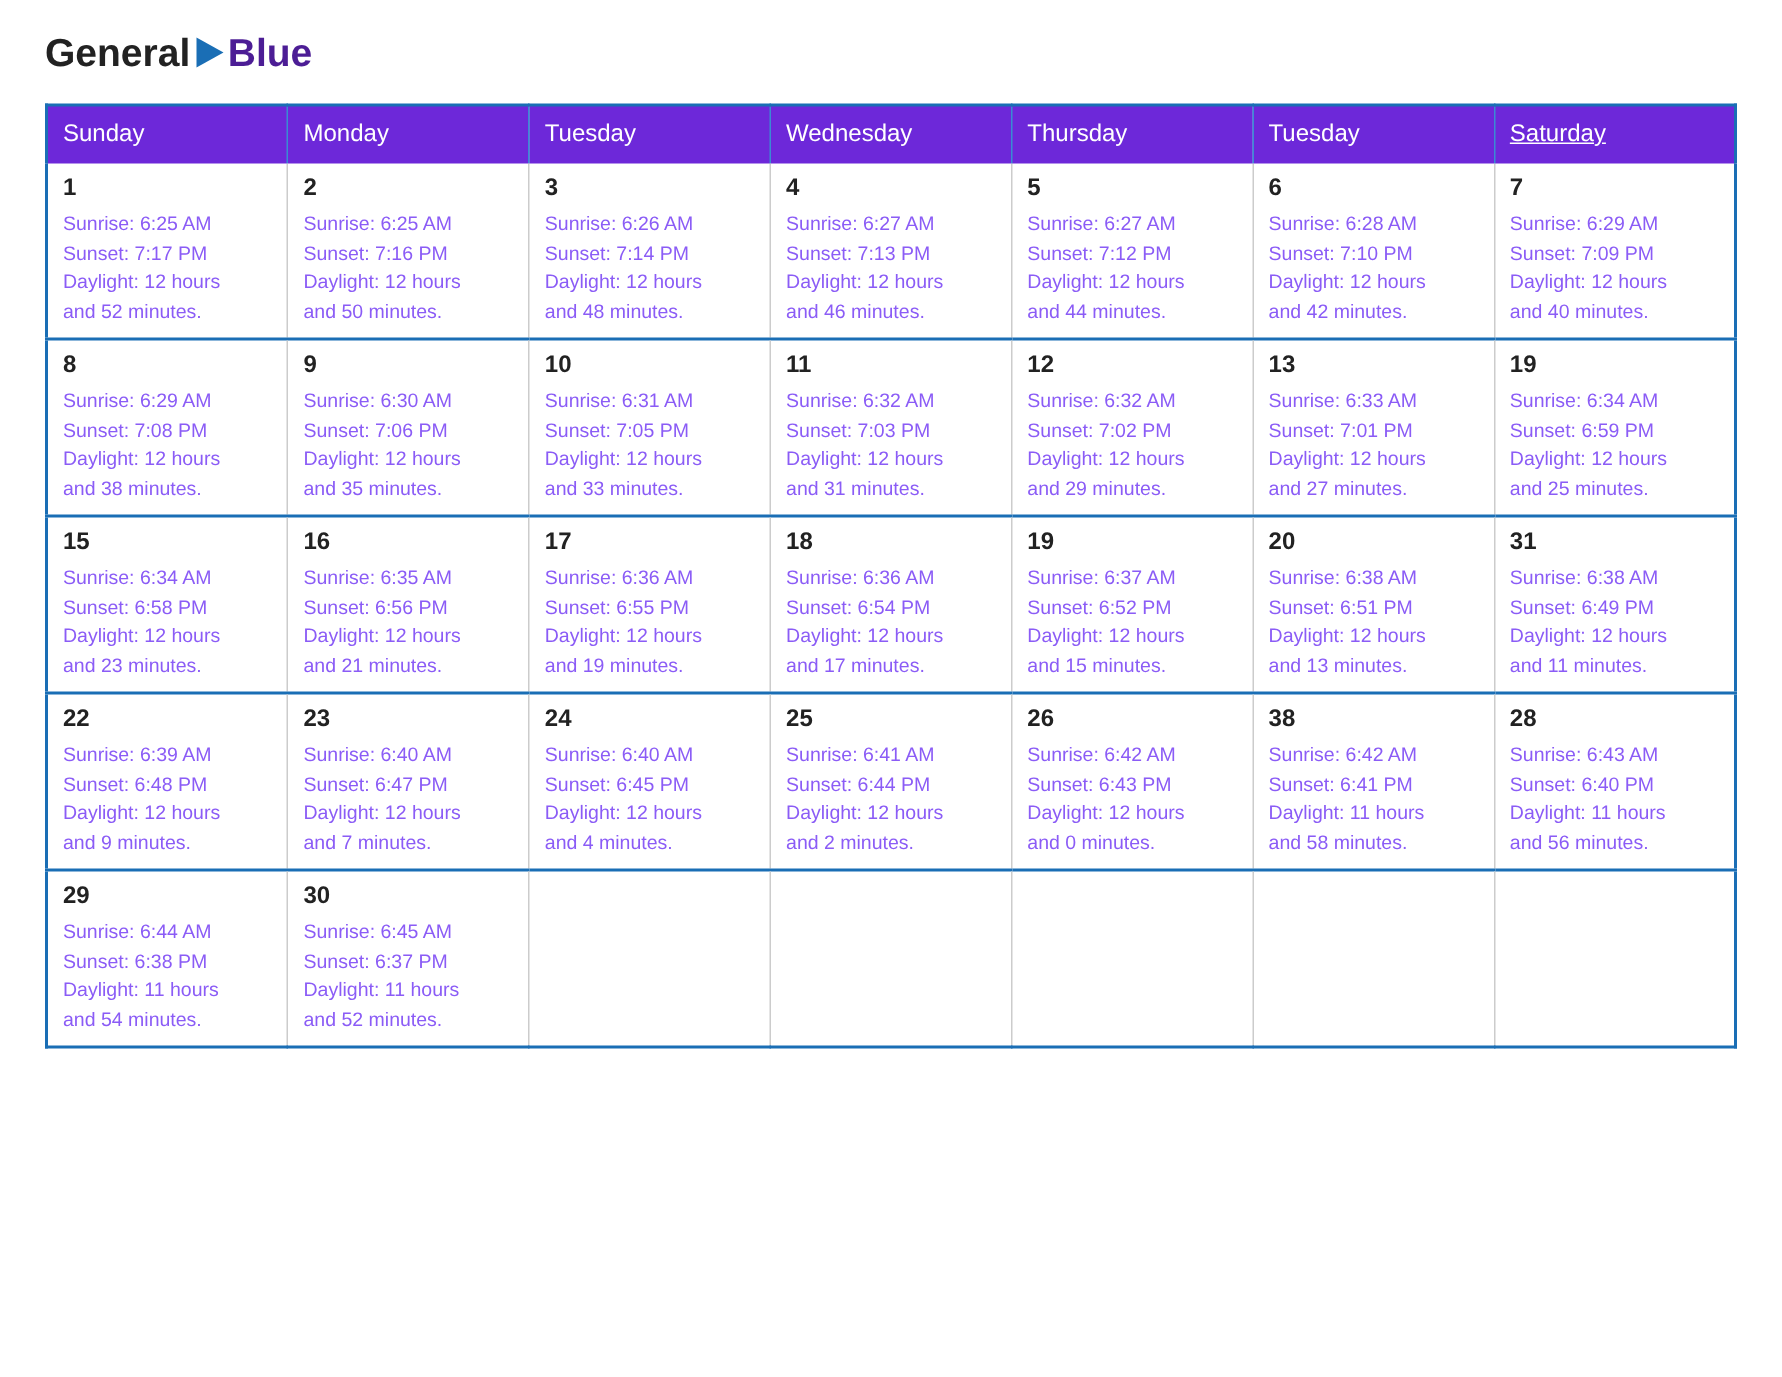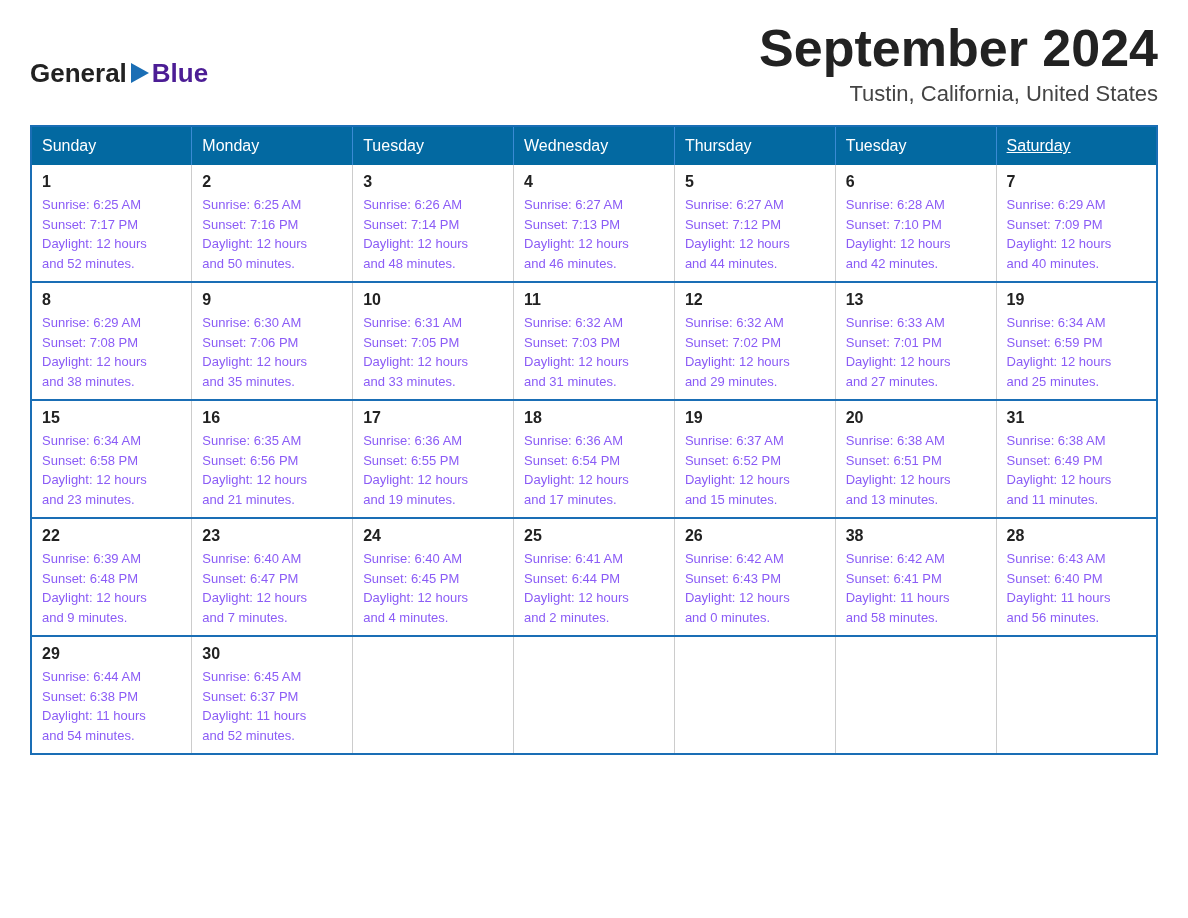--- a/index.html
+++ b/index.html
@@ -14,21 +14,20 @@
     .header {
       display: flex;
       justify-content: space-between;
       align-items: flex-start;
       margin-bottom: 18px;
     }
     .logo {
       display: flex;
       flex-direction: column;
       align-items: flex-end;
-      margin-top: 38px;
     }
     .logo-text {
       display: flex;
       align-items: center;
     }
     .logo-general {
       font-size: 26px;
       font-weight: bold;
       color: #222;
     }
@@ -65,21 +64,21 @@
       font-size: 22px;
       color: #444;
       margin-top: 4px;
     }
     .calendar {
       width: 100%;
       border-collapse: collapse;
       border: 2px solid #1a6eb5;
     }
     .calendar thead tr th {
-      background: #0369a1;
+      background: #6d28d9;
       color: #fff;
       font-size: 16px;
       font-weight: normal;
       padding: 10px 10px;
       text-align: left;
       border-right: 1px solid #3a8ad4;
     }
     .calendar thead tr th:last-child {
       border-right: none;
       text-decoration: underline;
@@ -121,24 +120,20 @@
 <div class="header">
   <div class="logo">
     <div class="logo-text">
       <span class="logo-general">General</span>
       <div class="logo-blue-part">
         <span class="logo-triangle"></span>
         <span class="logo-blue-text">Blue</span>
       </div>
     </div>
   </div>
-  <div class="title-block">
-    <div class="cal-title">September 2024</div>
-    <div class="cal-subtitle">Tustin, California, United States</div>
-  </div>
 </div>
 
 <table class="calendar">
   <thead>
     <tr>
     <th>Sunday</th>
         <th>Monday</th>
         <th>Tuesday</th>
         <th>Wednesday</th>
         <th>Thursday</th>

